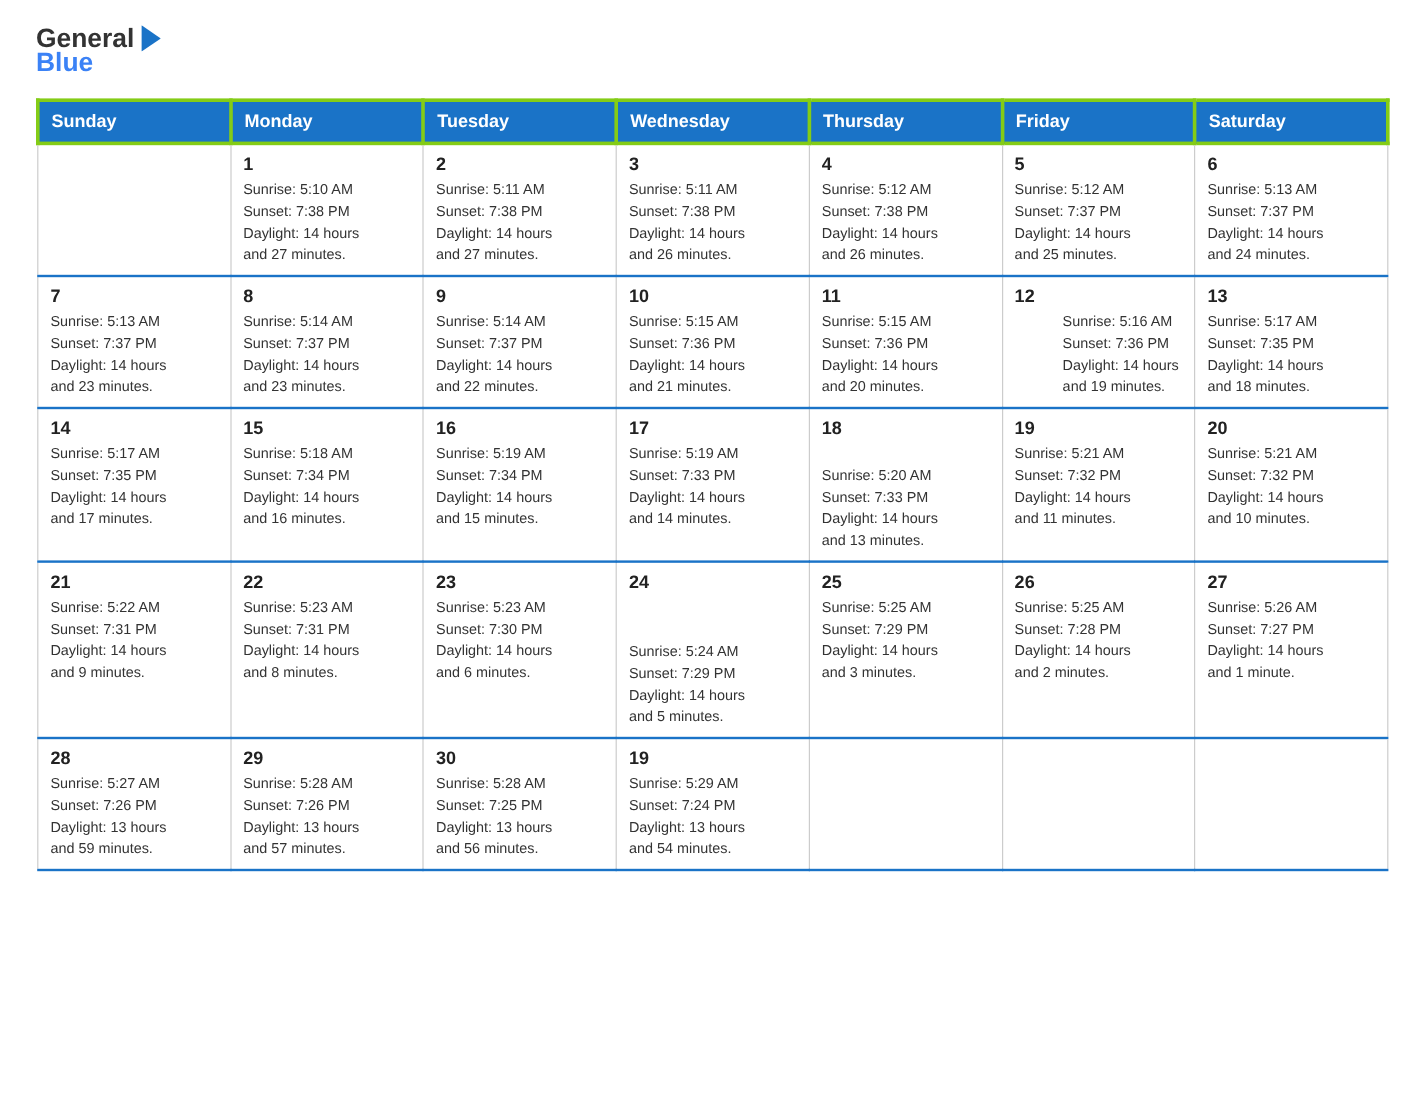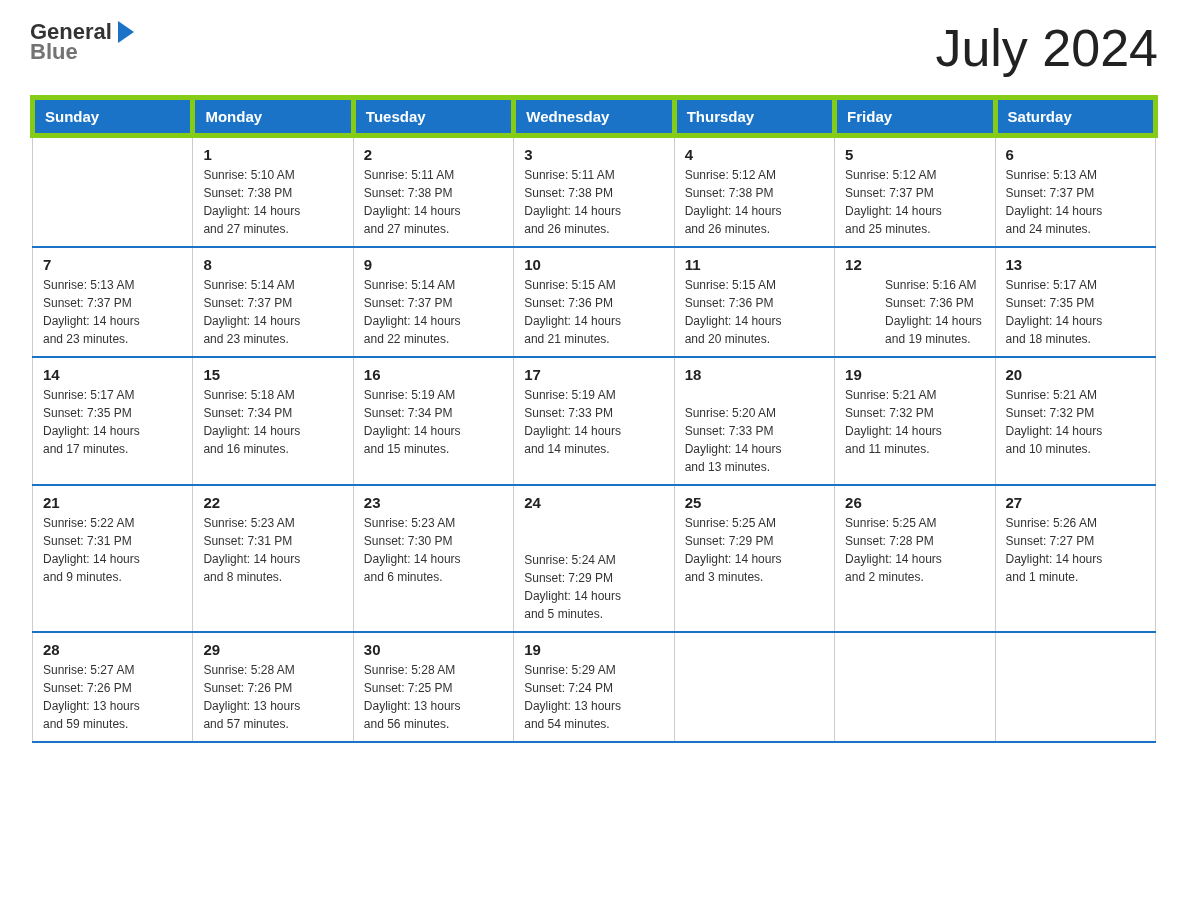--- a/index.html
+++ b/index.html
@@ -53,21 +53,21 @@
       border-collapse: collapse;
       table-layout: fixed;
     }
     thead th {
       background-color: #1a73c7;
       color: #fff;
       font-size: 15px;
       font-weight: bold;
       padding: 8px 10px;
       text-align: left;
-      border: 5px solid #84cc16;
+      border: 3px solid #84cc16;
     }
     tbody td {
       vertical-align: top;
       padding: 8px 10px;
       border: 1px solid #ccc;
       font-size: 12.5px;
       color: #333;
       height: 110px;
     }
     tbody tr {
@@ -96,25 +96,24 @@
   <div class="logo">
     <div style="display:flex;flex-direction:column;align-items:flex-start;">
       <div style="display:flex;align-items:center;">
         <span class="logo-text">General</span>
         <div class="logo-icon">
           <svg width="20" height="22" viewBox="0 0 20 22">
             <polygon points="4,0 20,11 4,22" fill="#1a73c7"></polygon>
           </svg>
         </div>
       </div>
-      <span class="logo-text" style="color:#737373;margin-top:-4px;">Blue</span>
+      <span class="logo-text" style="color:#3b82f6;margin-top:-4px;">Blue</span>
     </div>
   </div>
   <div class="title-block">
-    <h1>July 2024</h1>
   </div>
 </div>
 
 <table>
   <thead>
     <tr>
     <th>Sunday</th>
         <th>Monday</th>
         <th>Tuesday</th>
         <th>Wednesday</th>

